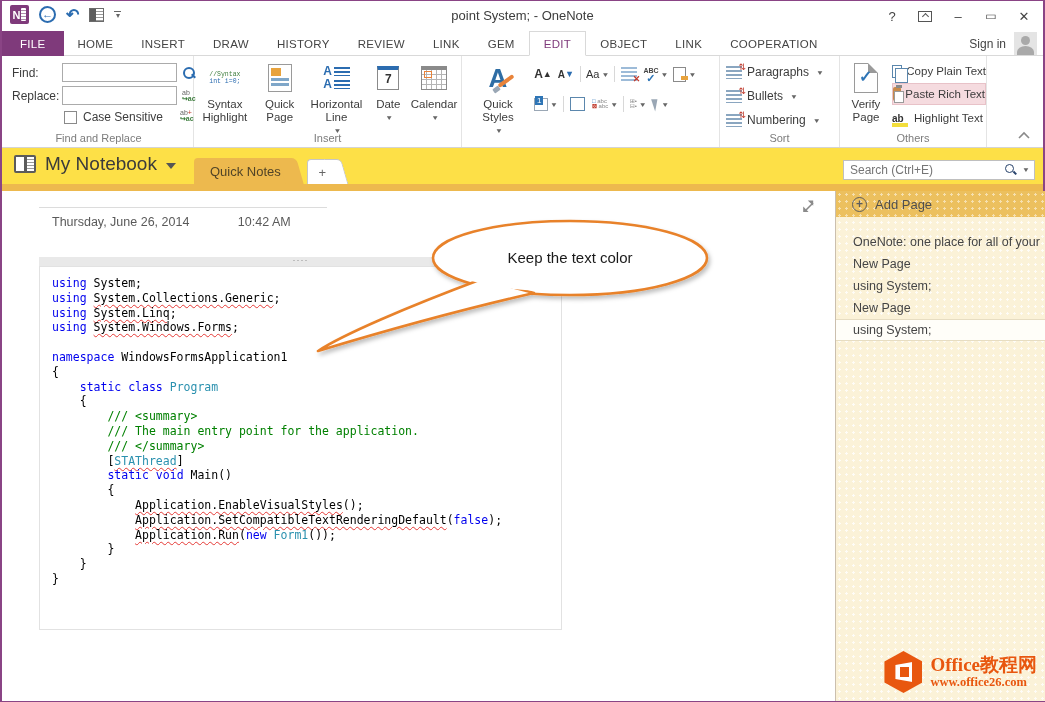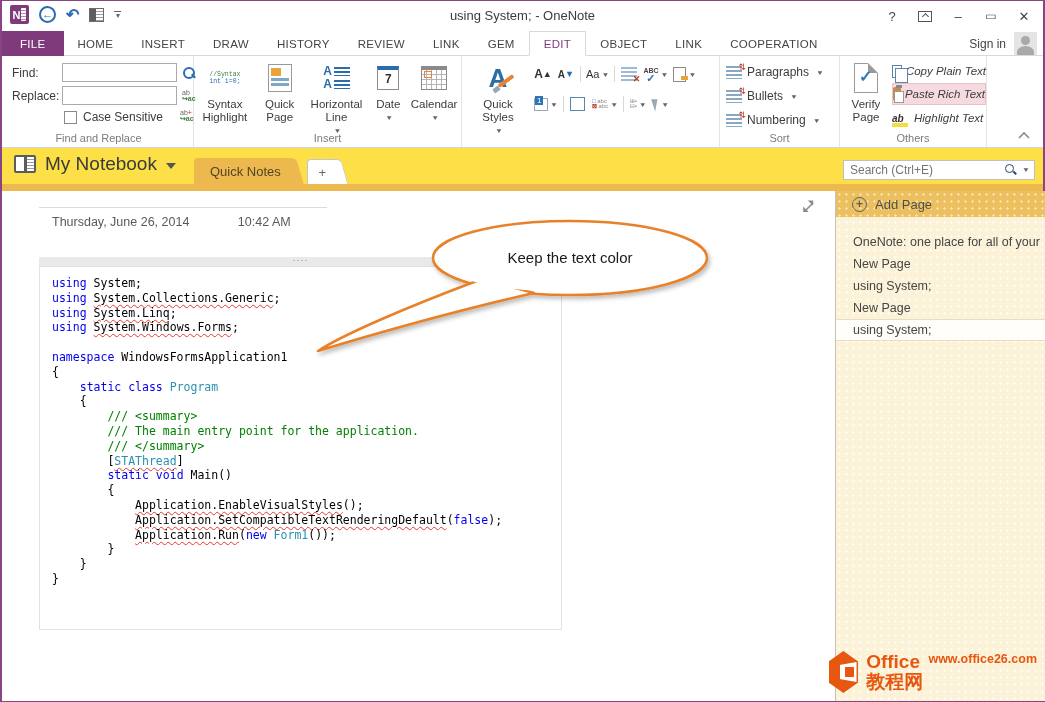--- a/index.html
+++ b/index.html
@@ -135,21 +135,21 @@
   .sort-ic::after { content:"⇅"; position:absolute; right:-4px; top:-4px; font-size:9px; color:#C0392B; }
 
   
   #g-others { left:838px; width:147px; }
   #verify-btn { position:absolute; left:4px; top:2px; width:44px; }
   .vp-ic { width:24px; height:30px; border:1px solid #9a9a9a; background:#fff; position:relative; }
   .vp-ic::before { content:""; position:absolute; right:-1px; top:-1px; border:5px solid #fff;
                    border-left-color:#9a9a9a; border-bottom-color:#9a9a9a; }
   .vp-ic::after { content:"✓"; position:absolute; left:4px; top:6px; color:#2E75B6; font-weight:bold; font-size:16px; }
   .oth-row { position:absolute; left:52px; width:94px; height:22px; display:flex; align-items:center;
-             gap:4px; font-size:11.5px; color:#3c3c3c; white-space:nowrap;font-style:italic; }
+             gap:4px; font-size:11.5px; color:#3c3c3c; white-space:nowrap; }
   .oth-row.hl { background:#F5DBDF; border:1px solid #E8C2C8; }
   .copy-ic { width:11px; height:13px; border:1px solid #5b87ad; background:#fff; position:relative; }
   .copy-ic::after { content:""; position:absolute; left:2px; top:2px; width:11px; height:13px;
                     border:1px solid #5b87ad; background:#fff; }
   .paste-ic { width:12px; height:14px; background:#C98A4B; border-radius:2px; position:relative; }
   .paste-ic::before { content:""; position:absolute; left:3px; top:-2px; width:6px; height:3px; background:#8a8a8a; }
   .paste-ic::after { content:""; position:absolute; right:-3px; bottom:-2px; width:8px; height:10px;
                      background:#fff; border:1px solid #9a9a9a; }
   .hlt-ic { position:relative; font-size:10px; font-weight:bold; color:#333; width:18px; }
   .hlt-ic::after { content:""; position:absolute; left:0; bottom:-3px; width:16px; height:4px; background:#F3DE3C; }
@@ -223,21 +223,21 @@
                white-space:nowrap; overflow:hidden; }
   .page-item.selected { background:#FFFEF9; border-top:1px solid #E7DDC2; border-bottom:1px solid #E7DDC2; }
 
   
   #watermark { position:absolute; right:8px; bottom:8px; display:flex; align-items:center; gap:8px; }
   .hexa { width:38px; height:42px; background:#E8570F;
           clip-path:polygon(50% 0,100% 25%,100% 75%,50% 100%,0 75%,0 25%); position:relative; }
   .hexa .w1 { position:absolute; left:11px; top:11px; width:17px; height:20px; background:#fff;
               clip-path:polygon(0 15%,100% 0,100% 100%,0 85%); }
   .hexa .w2 { position:absolute; left:16px; top:16px; width:9px; height:10px; background:#E8570F; }
-  .wm-text { display:flex; flex-direction:row; line-height:20px; }
+  .wm-text { display:flex; flex-direction:column; line-height:20px;font-family:Liberation Serif, serif; }
   .wm-title { font-size:19px; font-weight:bold; color:#E8570F; }
   .wm-url { font-size:12.5px; font-weight:bold; color:#E8570F; line-height:14px; }
 </style>
 </head>
 <body>
 
 <div id="win">
 
   <div id="titlebar">
     <div class="qat" style="left:8px;">
@@ -259,21 +259,21 @@
             <div class="r"></div>
           </div>
       </div>
       <div class="qat-btn">
         <div class="qat-dd">
             <div class="bar"></div>
             <div class="ch">▾</div>
           </div>
       </div>
     </div>
-    <div id="title">using System; - OneNote</div>
+    <div id="title">point System; - OneNote</div>
     <div class="win-controls">
       <div class="wc">?</div>
       <div class="wc">
           <span class="rdo-ic"></span>
         </div>
       <div class="wc">–</div>
       <div class="wc small">▭</div>
       <div class="wc">✕</div>
     </div>
   </div>

